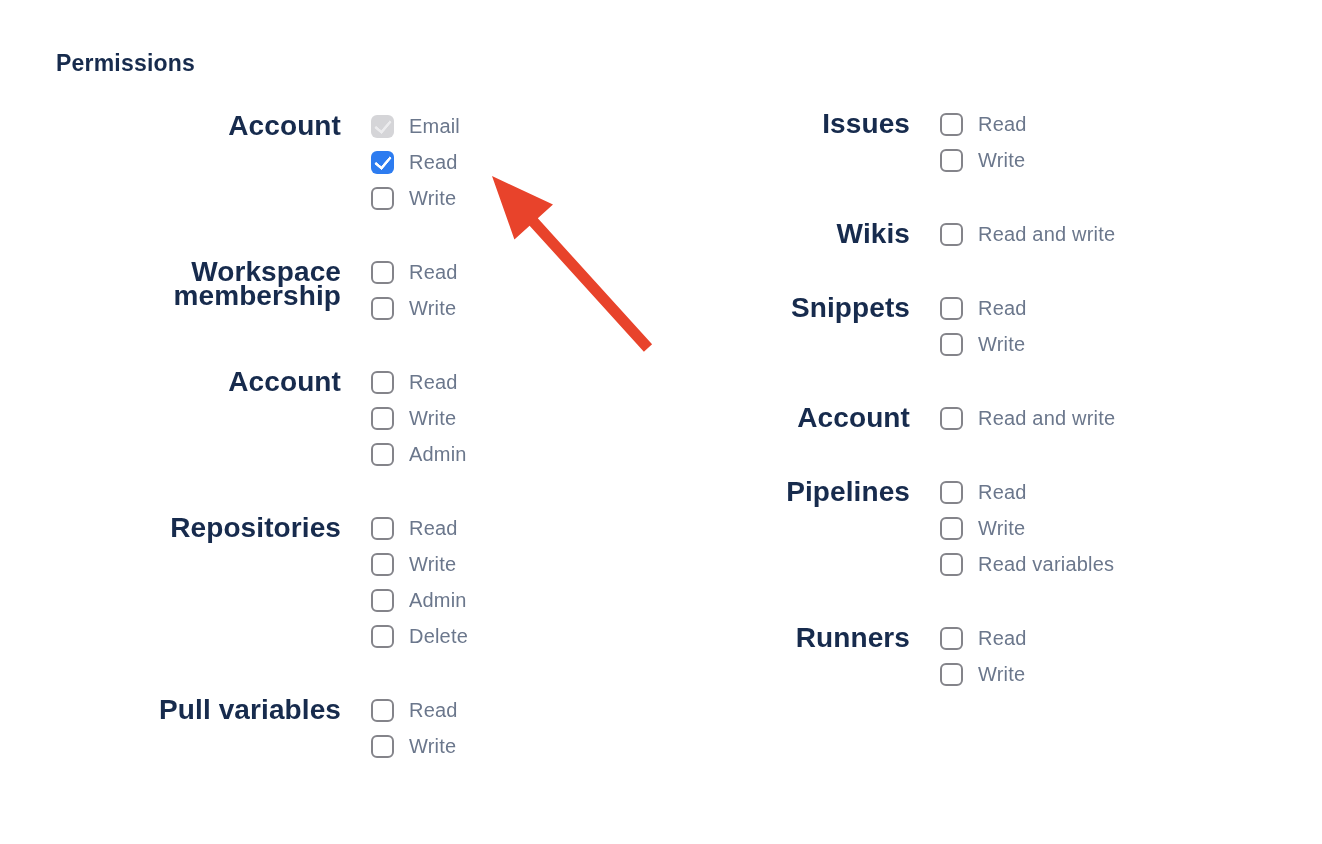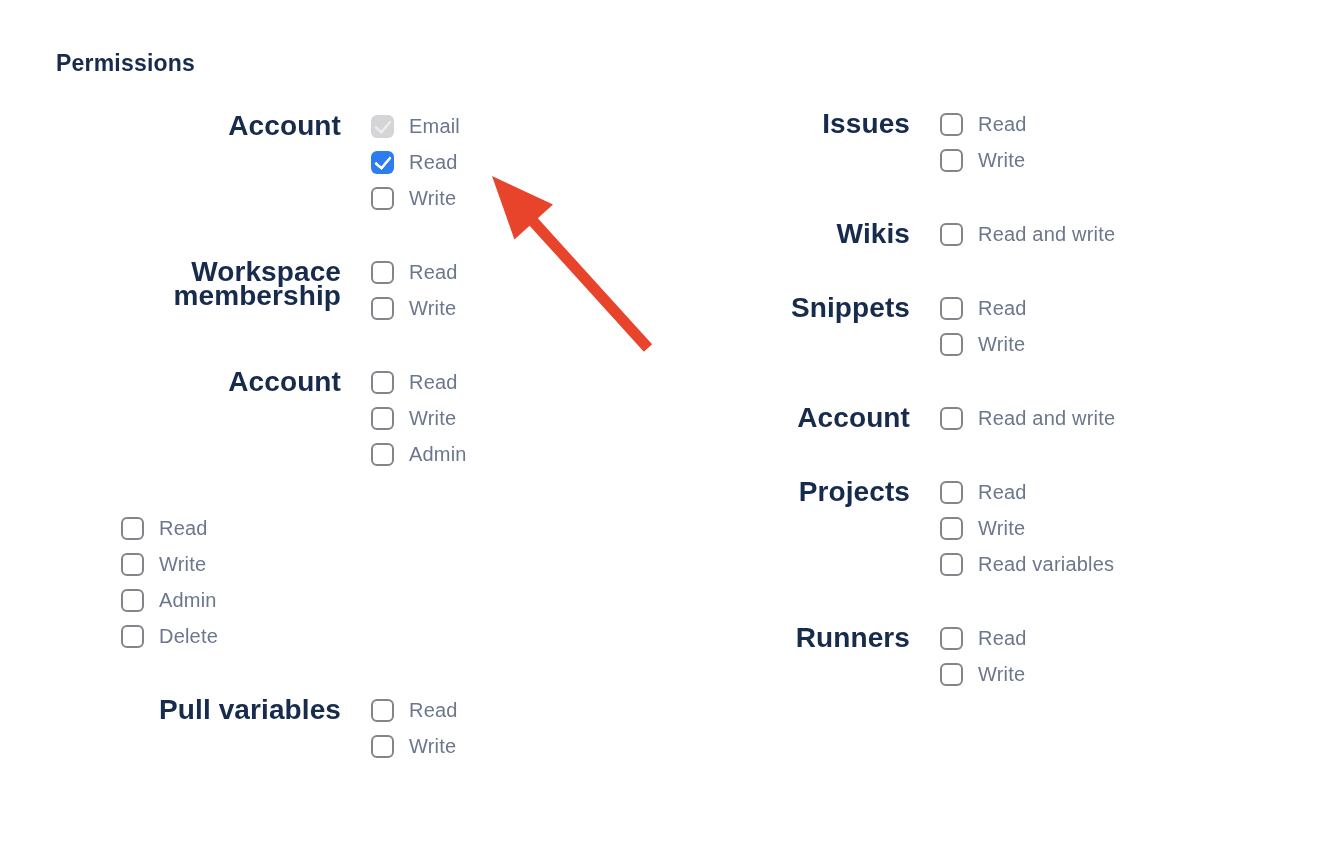--- a/index.html
+++ b/index.html
@@ -151,20 +151,21 @@
             <span class="cb unchecked" role="checkbox" aria-checked="false"></span>
             <span class="option-label">Write</span>
           </label>
           <label class="option-row">
             <span class="cb unchecked" role="checkbox" aria-checked="false"></span>
             <span class="option-label">Admin</span>
           </label>
         </div>
       </div>
       <div class="group">
+        <div class="group-label">Repositories</div>
         <div class="options">
           <label class="option-row">
             <span class="cb unchecked" role="checkbox" aria-checked="false"></span>
             <span class="option-label">Read</span>
           </label>
           <label class="option-row">
             <span class="cb unchecked" role="checkbox" aria-checked="false"></span>
             <span class="option-label">Write</span>
           </label>
           <label class="option-row">
@@ -230,21 +231,21 @@
       <div class="group">
         <div class="group-label">Account</div>
         <div class="options">
           <label class="option-row">
             <span class="cb unchecked" role="checkbox" aria-checked="false"></span>
             <span class="option-label">Read and write</span>
           </label>
         </div>
       </div>
       <div class="group">
-        <div class="group-label">Projects</div>
+        <div class="group-label">Pipelines</div>
         <div class="options">
           <label class="option-row">
             <span class="cb unchecked" role="checkbox" aria-checked="false"></span>
             <span class="option-label">Read</span>
           </label>
           <label class="option-row">
             <span class="cb unchecked" role="checkbox" aria-checked="false"></span>
             <span class="option-label">Write</span>
           </label>
           <label class="option-row">

